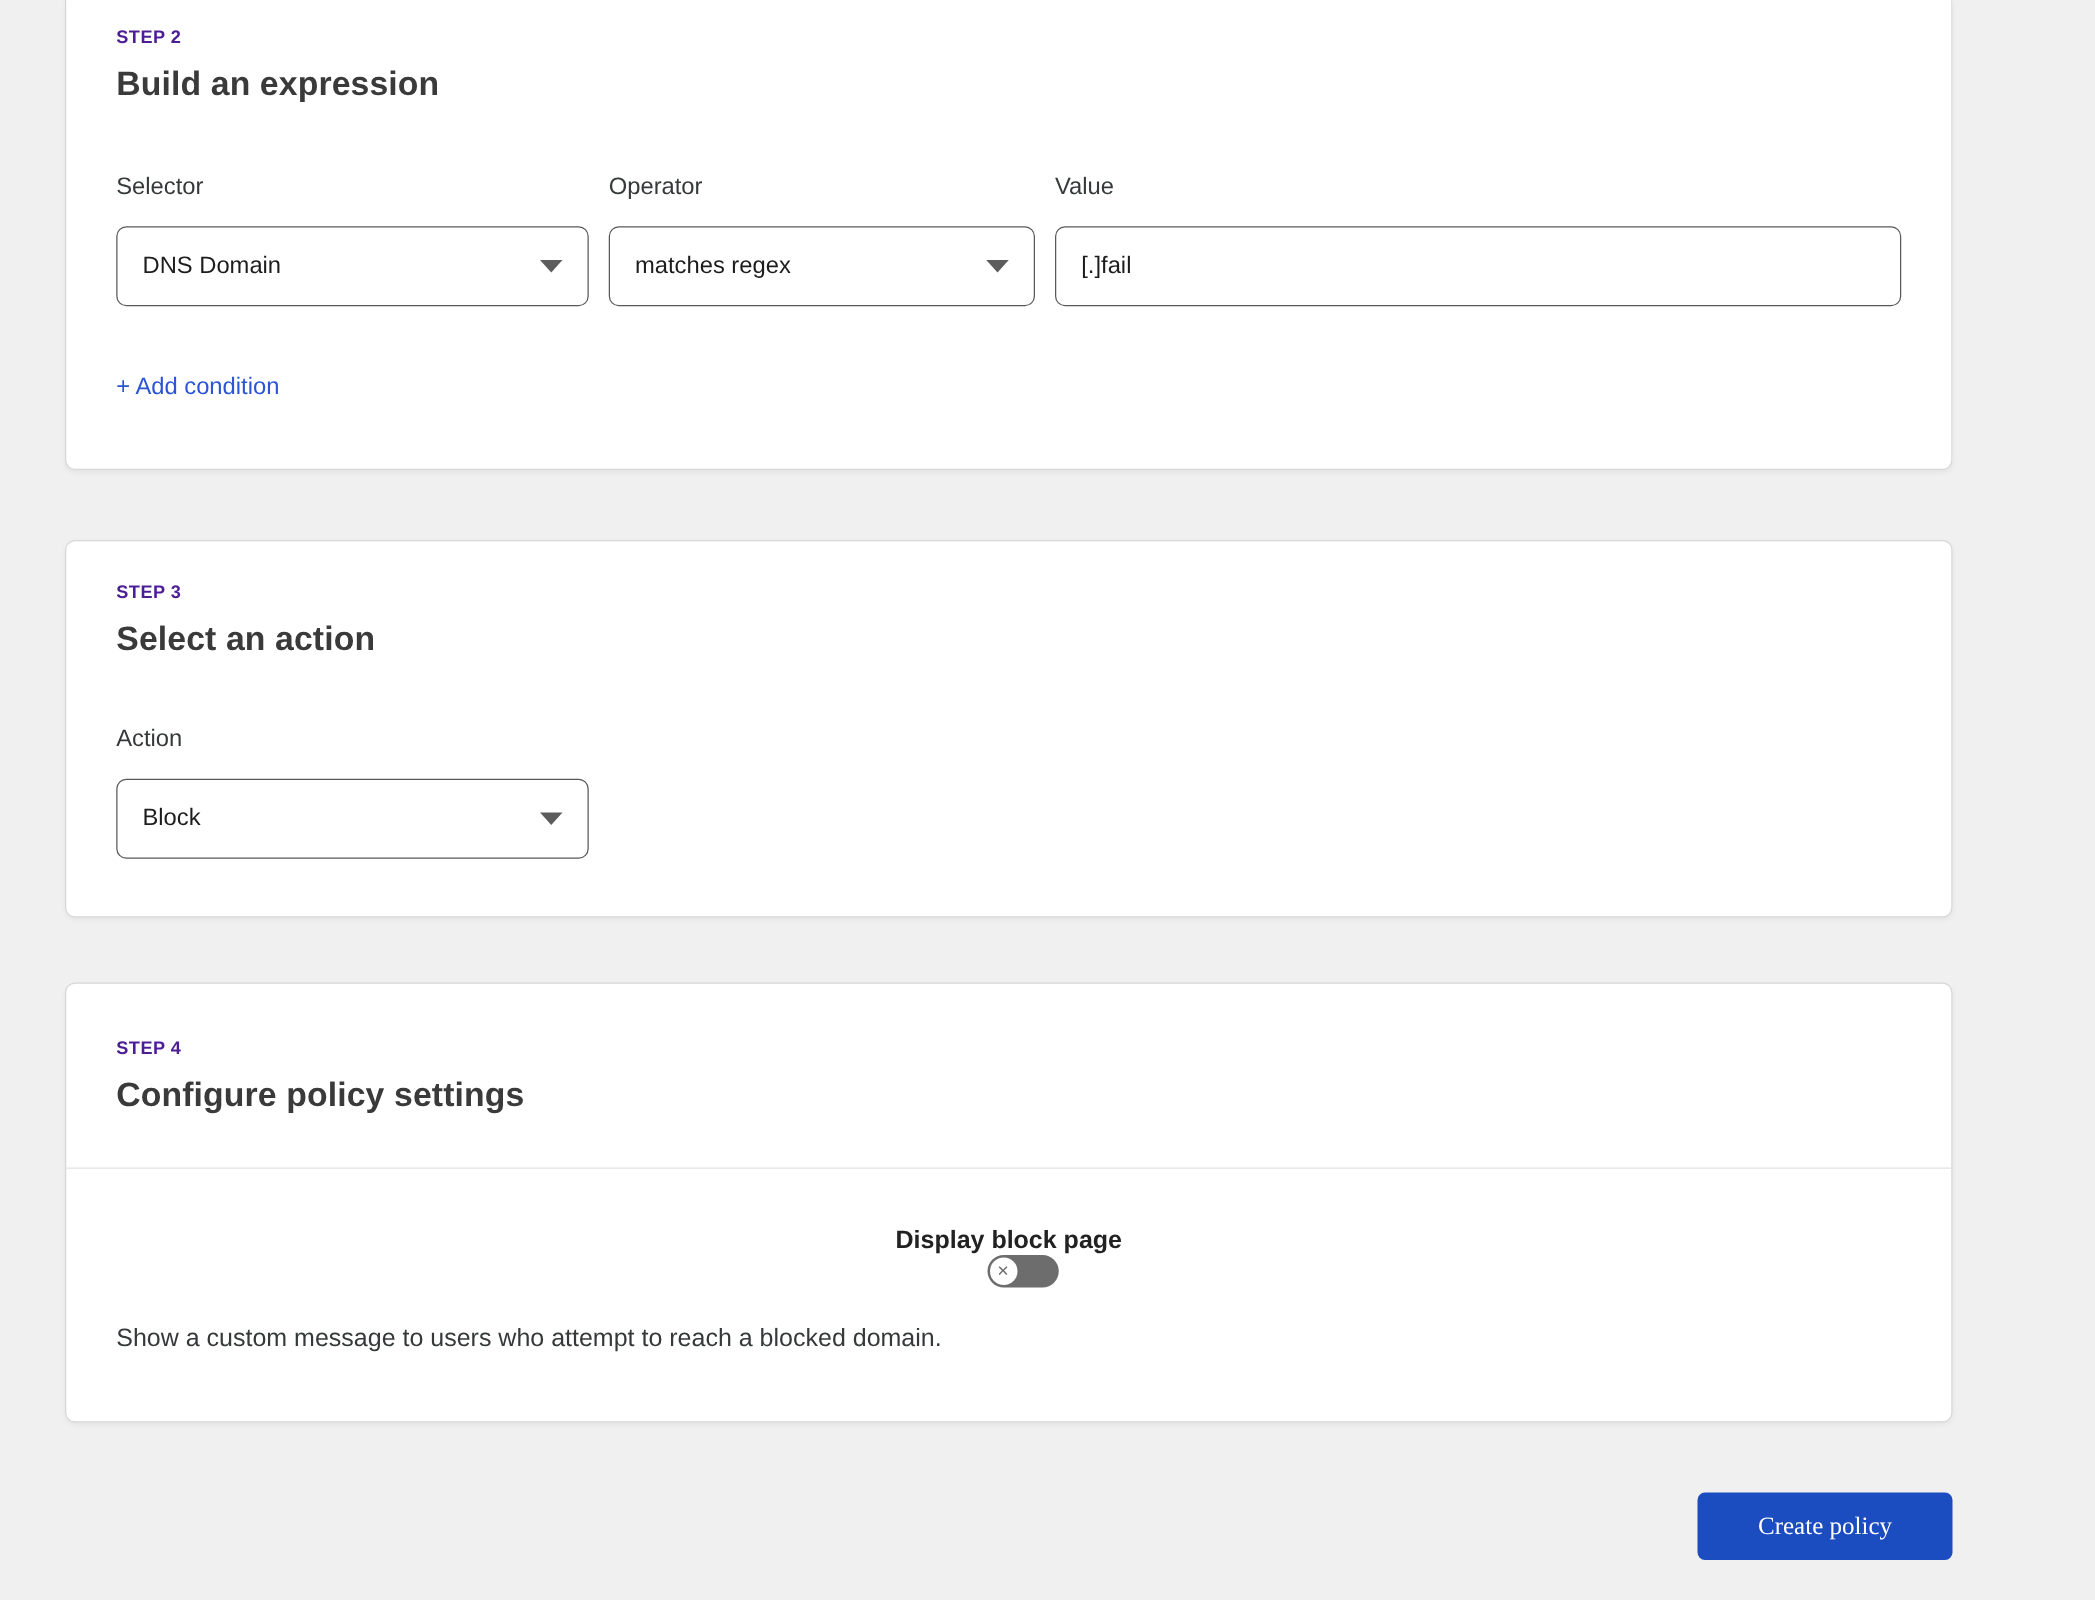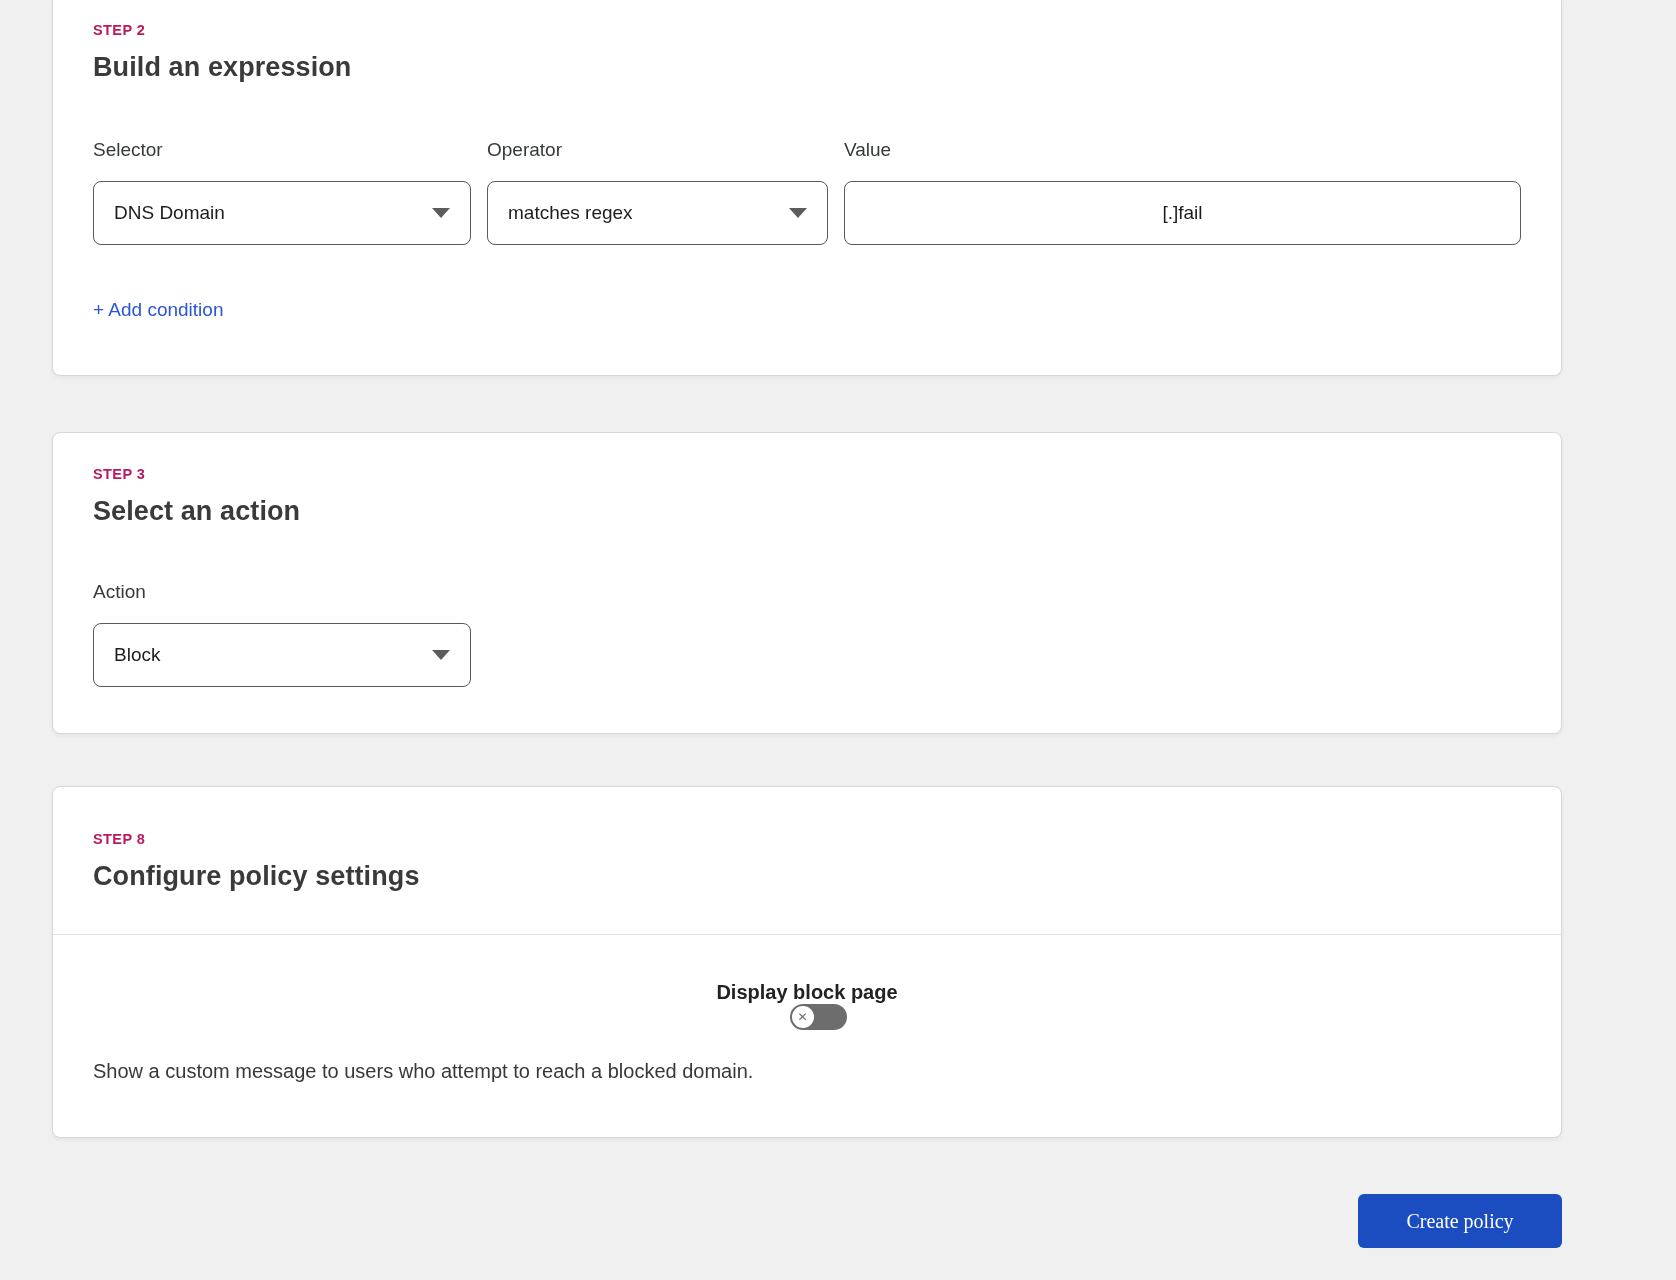--- a/index.html
+++ b/index.html
@@ -32,21 +32,21 @@
   .card.third { margin-top: 52px; }
   .card-header { padding: 44px 40px 42px 40px; }
   .card-settings {
     border-top: 1px solid #e2e2e2;
     padding: 46px 40px 54px 40px;
   }
   .eyebrow {
     font-size: 14.5px;
     font-weight: 700;
     letter-spacing: 0.4px;
-    color: #be185d;
+    color: #4c1d95;
     margin-bottom: 14px;
   }
   h2 {
     font-size: 27px;
     font-weight: 700;
     color: #3a3a3a;
     letter-spacing: 0.1px;
   }
   .fields-row {
     display: flex;
@@ -73,21 +73,20 @@
     font-size: 19px;
     color: #1d1d1d;
     cursor: pointer;
   }
   .control input {
     border: none; outline: none;
     font-family: "Liberation Sans", sans-serif;
     font-size: 19px; color: #1d1d1d;
     width: 100%;
     background: transparent;
-    text-align: center;
   }
   .caret {
     margin-left: auto;
     width: 0; height: 0;
     border-left: 9px solid transparent;
     border-right: 9px solid transparent;
     border-top: 10px solid #5c5c5c;
   }
   .add-link {
     display: inline-block;
@@ -193,21 +192,21 @@
       <span class="field-label">Action</span>
       <div class="control">
         <span>Block</span>
         <span class="caret"></span>
       </div>
     </div>
   </section>
 
   <section class="card third">
     <div class="card-header">
-      <div class="eyebrow">STEP 8</div>
+      <div class="eyebrow">STEP 4</div>
       <h2>Configure policy settings</h2>
     </div>
     <div class="card-settings">
       <div class="toggle-row">
         <span class="toggle-label">Display block page</span>
         <div class="toggle">
           <span class="knob">✕</span>
         </div>
       </div>
       <div class="setting-desc">Show a custom message to users who attempt to reach a blocked domain.</div>

